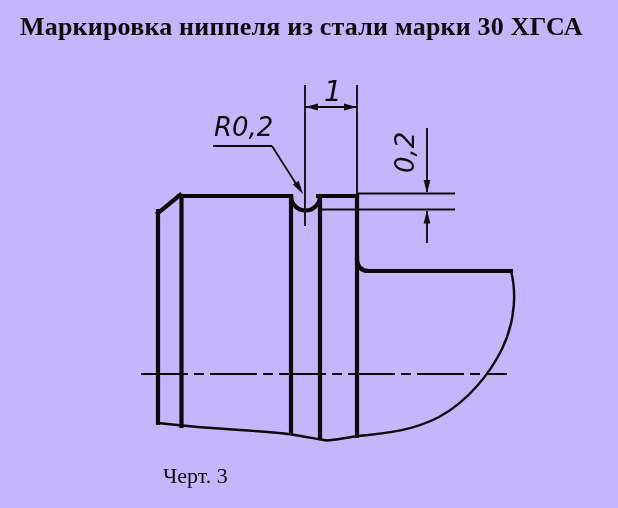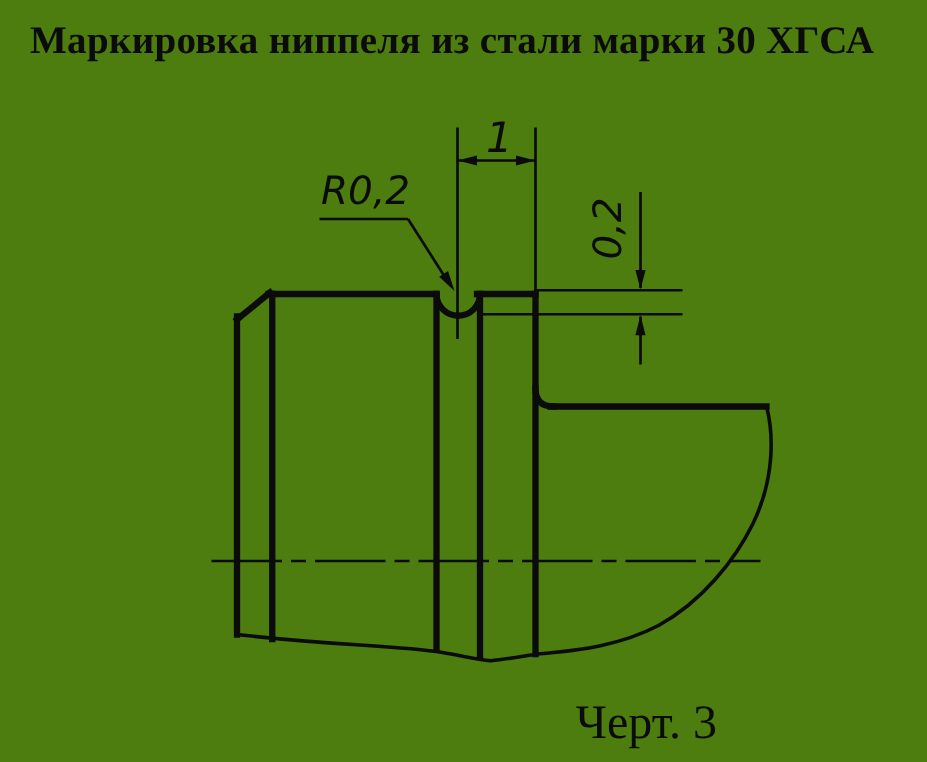--- a/index.html
+++ b/index.html
@@ -1,40 +1,40 @@
 <!DOCTYPE html>
 <html><head>
 <meta charset="utf-8">
 <style>
   html,body{margin:0;padding:0;background:#ffffff;}
   #page{
     position:relative;
     width:618px;height:508px;
-    background:#4d7c0f;
+    background:#c4b5fd;
     overflow:hidden;
     font-family:"Liberation Serif",serif;
   }
   #figure-title{
     position:absolute;
     left:20px;top:12px;
     width:592px;
     font-family:"Liberation Serif",serif;
     font-weight:bold;
     font-size:26px;
     letter-spacing:0.2px;
     color:#0b0b0b;
     white-space:nowrap;
   }
   #figure-caption{
     position:absolute;
-    left:178px;top:463px;
+    left:163px;top:463px;
     width:300px;
-    text-align:right;
+    text-align:left;
     font-family:"Liberation Serif",serif;
-    font-size:32px;
+    font-size:22px;
     color:#0b0b0b;
   }
   svg{position:absolute;left:0;top:0;}
   .thick{stroke:#0b0b0b;stroke-width:4.2;fill:none;stroke-linecap:square;}
   .thin{stroke:#0b0b0b;stroke-width:1.8;fill:none;stroke-linecap:butt;}
   .break{stroke:#0b0b0b;stroke-width:2.4;fill:none;stroke-linecap:round;}
   .arrow{fill:#0b0b0b;stroke:none;}
   .dim-label{
     font-family:"DejaVu Sans",sans-serif;
     font-style:italic;

